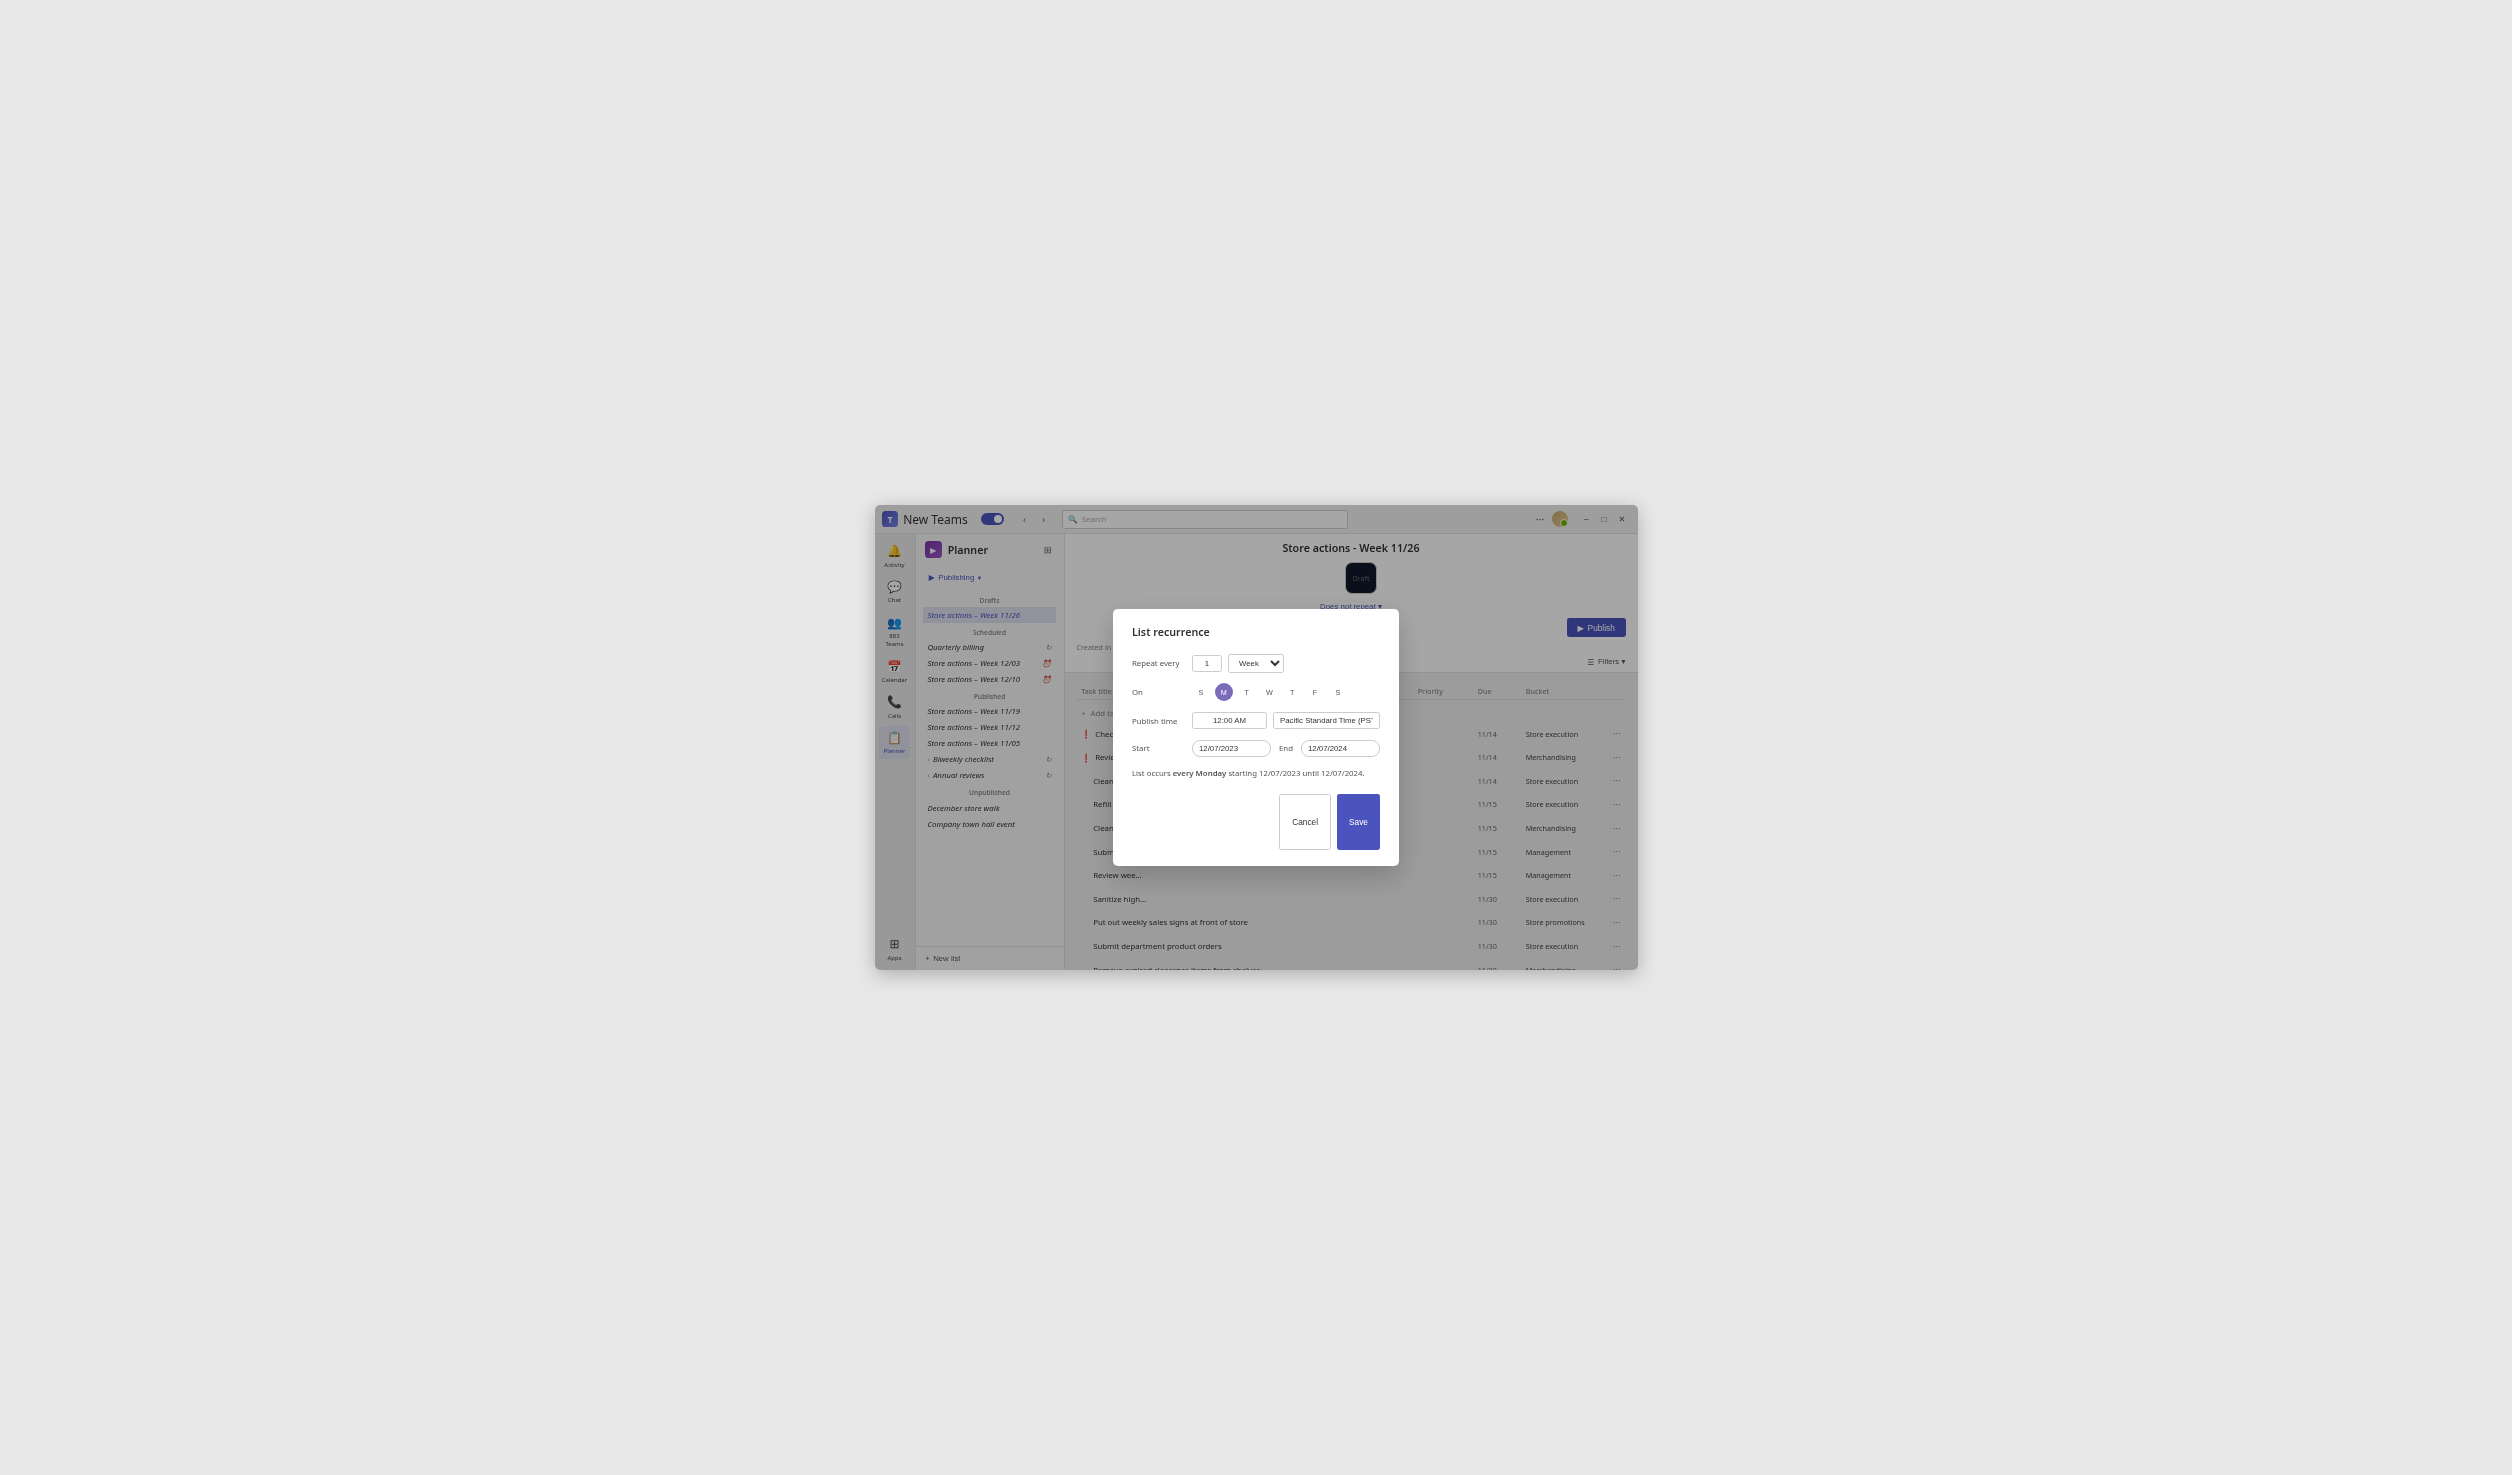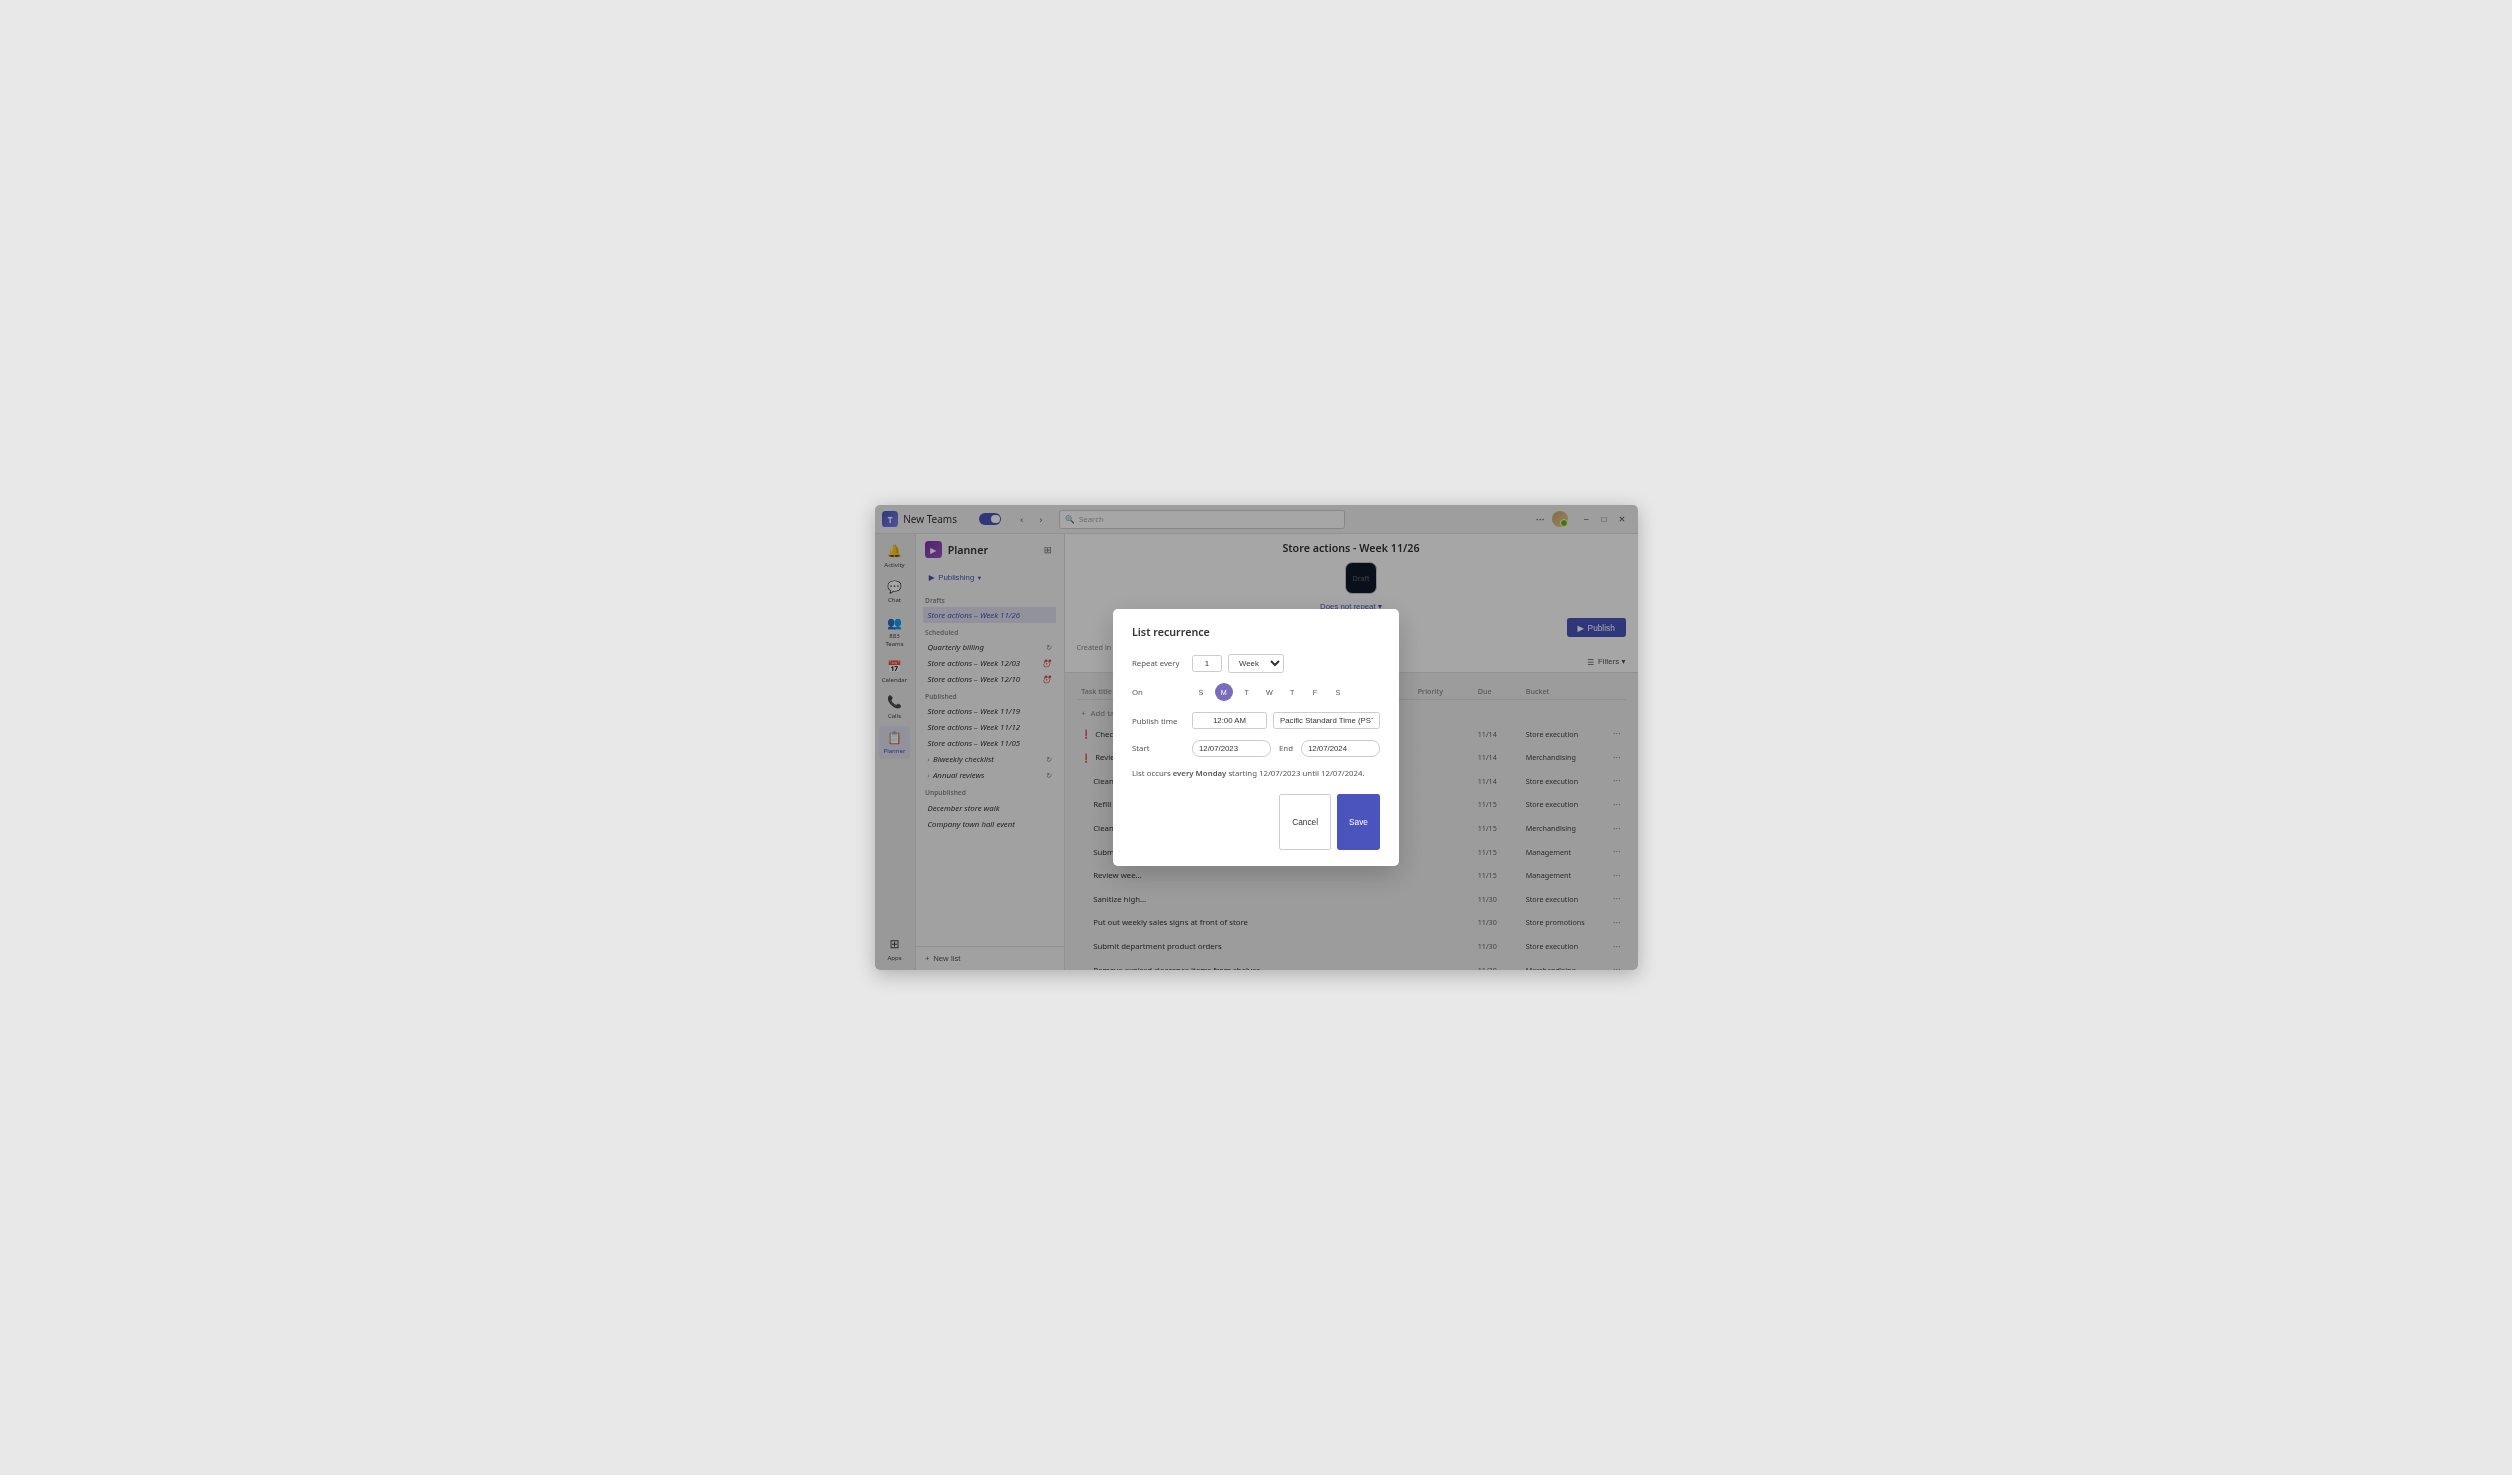--- a/index.html
+++ b/index.html
@@ -37,21 +37,21 @@
       flex-shrink: 0;
     }
     .titlebar-logo {
       width: 16.7px; height: 16.7px;
       background: linear-gradient(135deg, #4b53bc, #7b83eb);
       border-radius: 3.6px;
       display: flex; align-items: center; justify-content: center;
       color: white; font-size: 8.3px; font-weight: bold;
     }
     .titlebar-appname {
-      font-size: 10px; color: #333; margin-right: 17px;
+      font-size: 12px; color: #333; margin-right: 9px;
     }
     .titlebar-toggle {
       width: 22.7px; height: 12px;
       background: #4b53bc;
       border-radius: 6px;
       position: relative;
       margin-right: 7.2px;
     }
     .titlebar-toggle::after {
       content: '';
@@ -208,20 +208,21 @@
       cursor: pointer;
       color: #4b53bc; font-size: 7.8px; font-weight: 500;
       background: none; border: none; width: 100%;
     }
     .publishing-btn .pb-arrow { font-size: 6.6px; }
 
     .left-panel-lists {
       flex: 1;
       overflow-y: auto;
       padding: 0 7.2px;
+      text-align: center;
     }
     .list-section-label {
       font-size: 6.6px; color: #888; font-weight: 600;
       padding: 4.8px 2.4px 2.4px;
       text-transform: none;
     }
     .list-item-row {
       display: flex; align-items: center;
       padding: 3px 4.8px;
       border-radius: 0;

